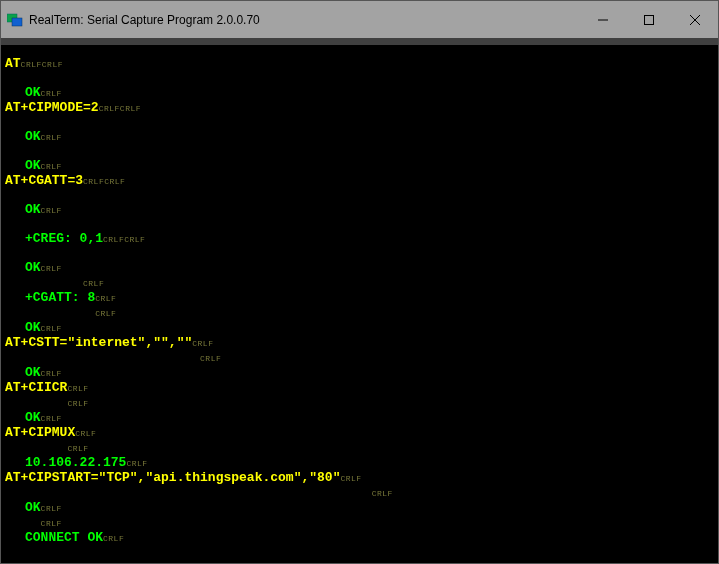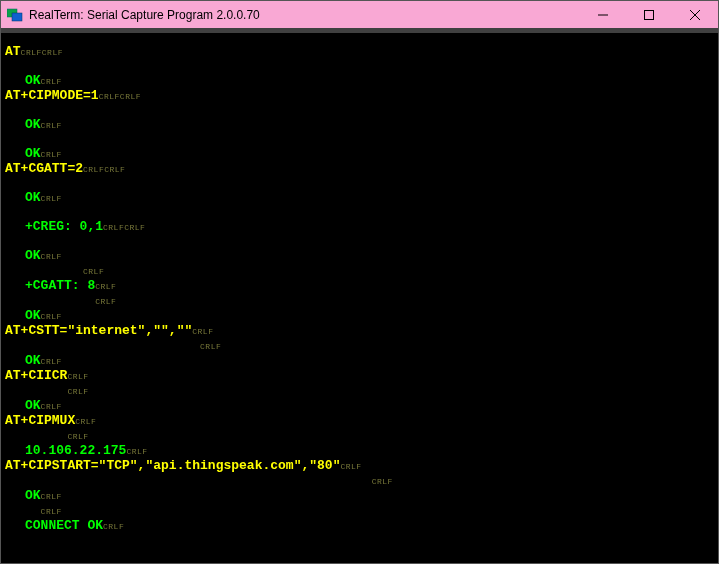--- a/index.html
+++ b/index.html
@@ -5,26 +5,26 @@
   * { margin: 0; padding: 0; box-sizing: border-box; }
   body {
     font-family: "Segoe UI", Tahoma, sans-serif;
     background: #fff;
     width: 719px;
     height: 564px;
     overflow: hidden;
     border: 1px solid #555;
   }
   .titlebar {
-    height: 32px;
-    background: #f9a8d4;
+    height: 44px;
+    background: #a3a3a3;
     display: flex;
     align-items: center;
     padding-left: 6px;
-    border-bottom: 5px solid #404040;
+    border-bottom: 7px solid #404040;
   }
   .app-icon {
     width: 16px; height: 16px;
     margin-right: 6px;
     display: inline-flex;
     align-items: center; justify-content: center;
   }
   .app-icon svg { width: 16px; height: 16px; }
   .title-text {
     font-size: 12px;
@@ -96,26 +96,26 @@
           <line x1="10" y1="0" x2="0" y2="10" stroke="#000" stroke-width="1"></line>
         </svg>
     </div>
   </div>
 </div>
 
 <div class="terminal" id="terminal">
     <div class="line"><span class="yellow">AT</span><span class="crlf">CRLF</span><span class="crlf">CRLF</span></div>
     <div class="line">&nbsp;</div>
     <div class="line"><span class="green">OK</span><span class="crlf">CRLF</span></div>
-    <div class="line"><span class="yellow">AT+CIPMODE=1</span><span class="crlf">CRLF</span><span class="crlf">CRLF</span></div>
+    <div class="line"><span class="yellow">AT+CIPMODE=2</span><span class="crlf">CRLF</span><span class="crlf">CRLF</span></div>
     <div class="line">&nbsp;</div>
     <div class="line"><span class="green">OK</span><span class="crlf">CRLF</span></div>
     <div class="line">&nbsp;</div>
     <div class="line"><span class="green">OK</span><span class="crlf">CRLF</span></div>
-    <div class="line"><span class="yellow">AT+CGATT=2</span><span class="crlf">CRLF</span><span class="crlf">CRLF</span></div>
+    <div class="line"><span class="yellow">AT+CGATT=3</span><span class="crlf">CRLF</span><span class="crlf">CRLF</span></div>
     <div class="line">&nbsp;</div>
     <div class="line"><span class="green">OK</span><span class="crlf">CRLF</span></div>
     <div class="line">&nbsp;</div>
     <div class="line"><span class="green">+CREG: 0,1</span><span class="crlf">CRLF</span><span class="crlf">CRLF</span></div>
     <div class="line">&nbsp;</div>
     <div class="line"><span class="green">OK</span><span class="crlf">CRLF</span></div>
     <div class="line"><span class="yellow">          </span><span class="crlf">CRLF</span></div>
     <div class="line"><span class="green">+CGATT: 8</span><span class="crlf">CRLF</span></div>
     <div class="line"><span class="green">         </span><span class="crlf">CRLF</span></div>
     <div class="line"><span class="green">OK</span><span class="crlf">CRLF</span></div>

